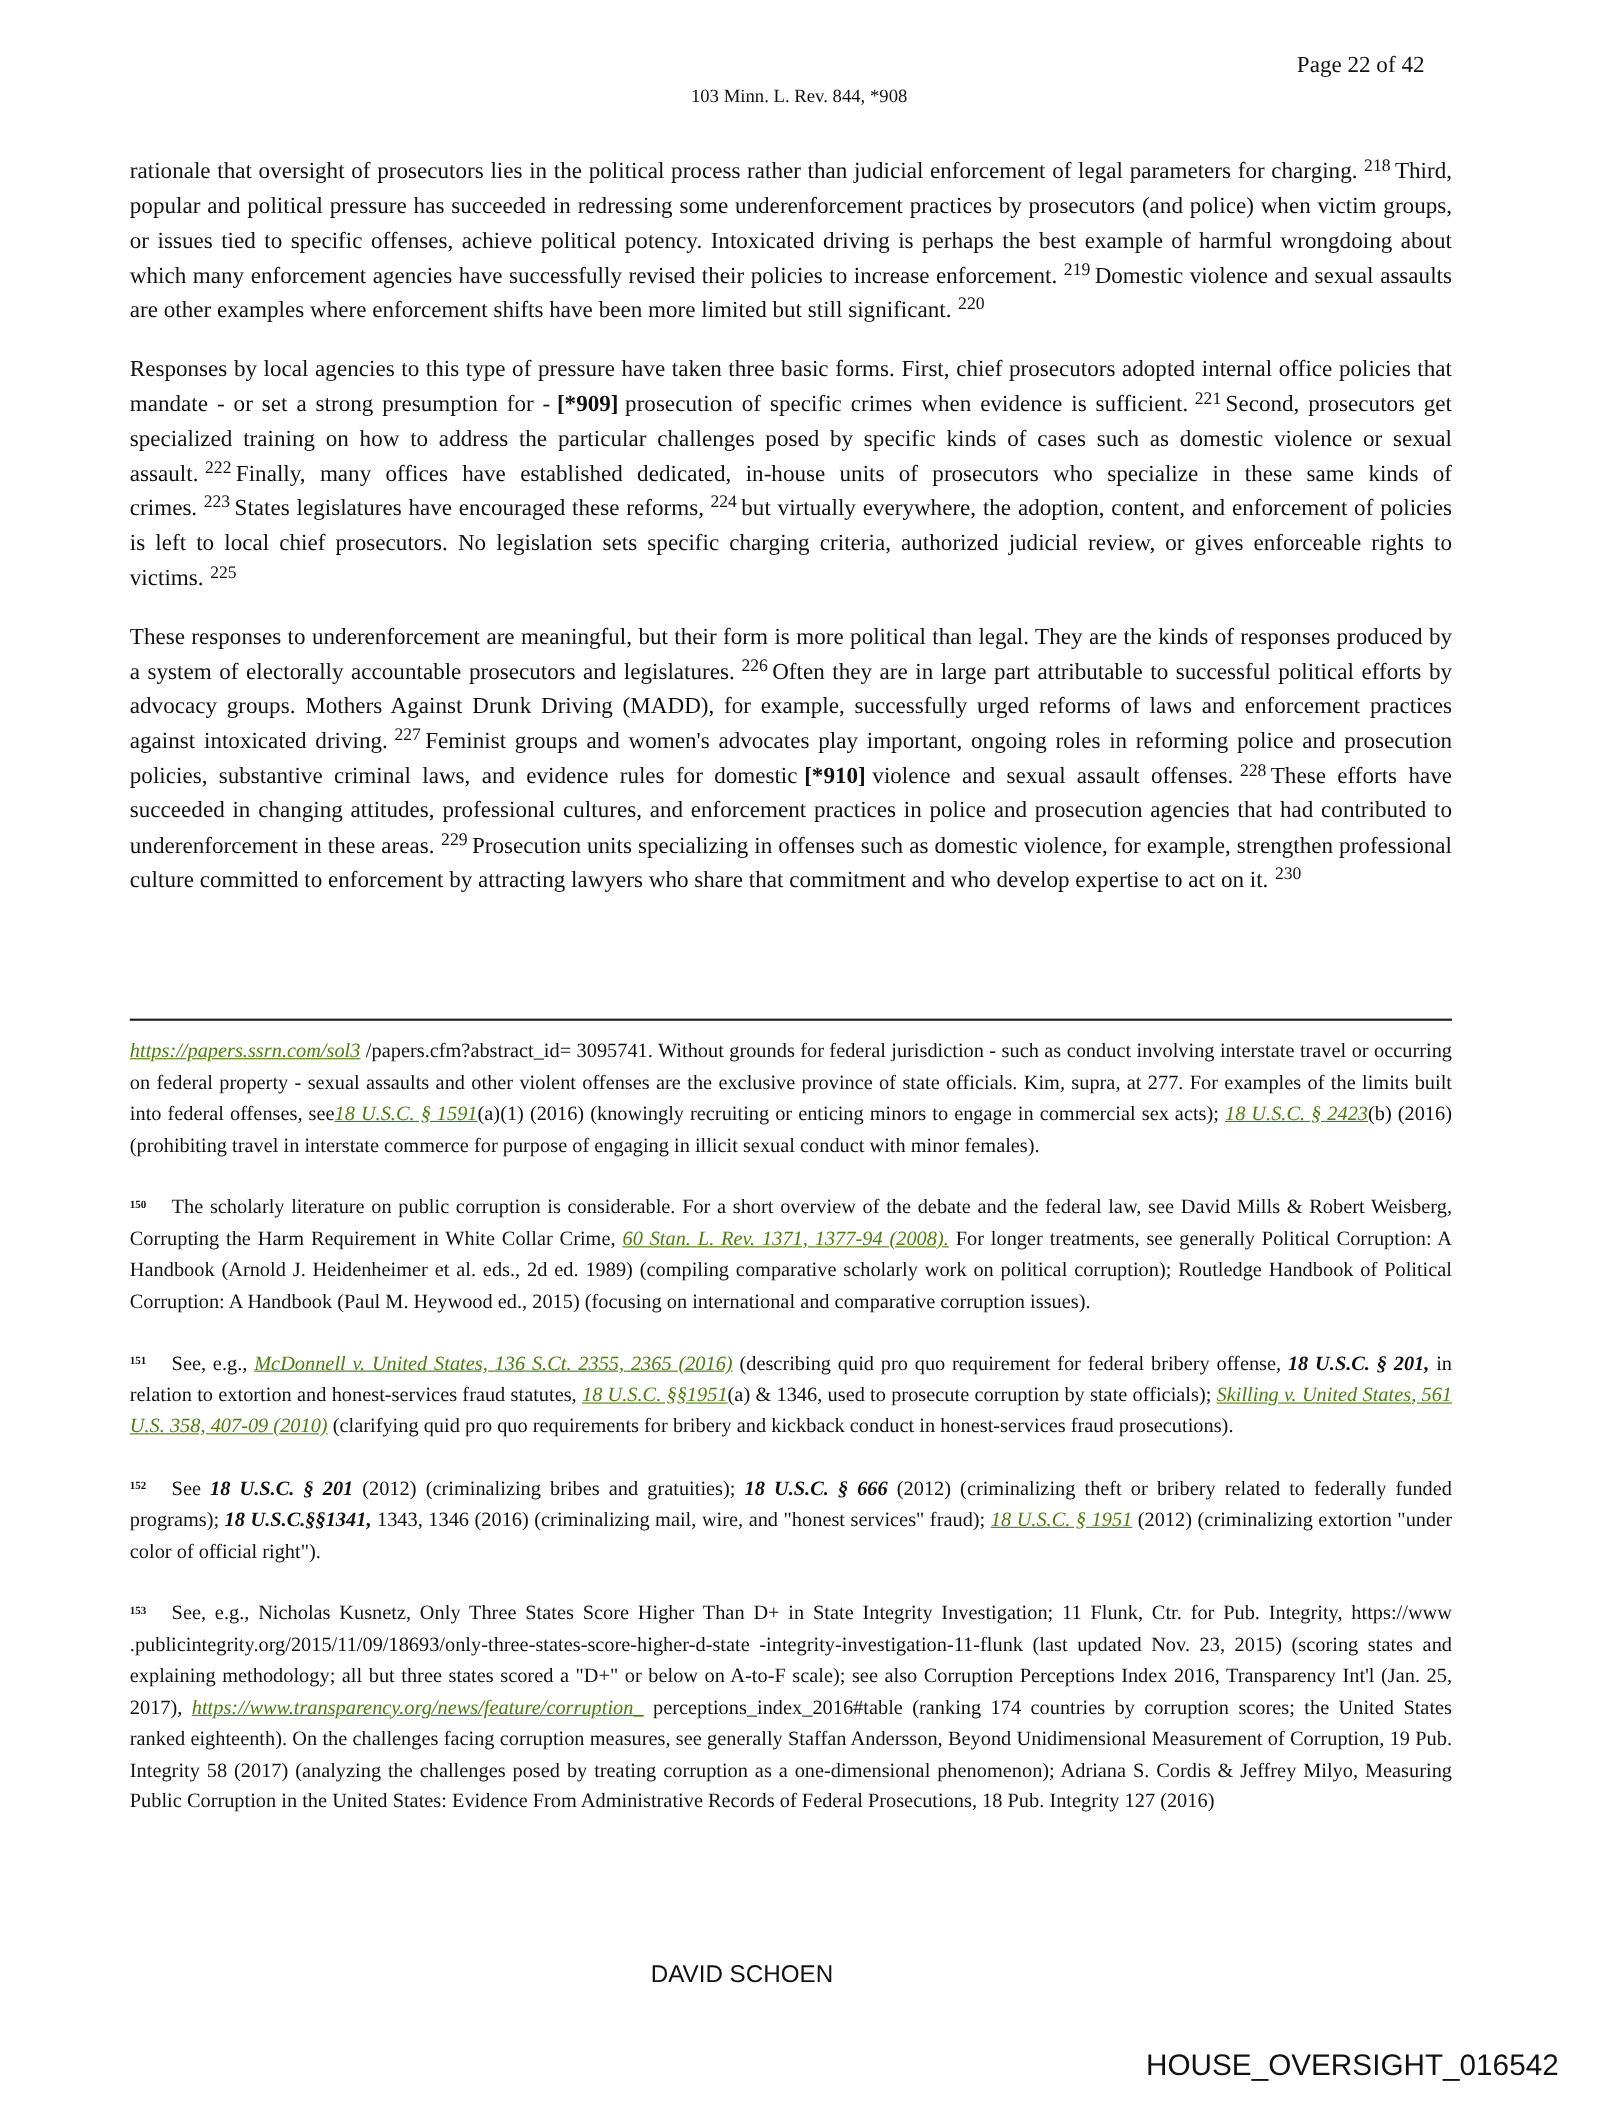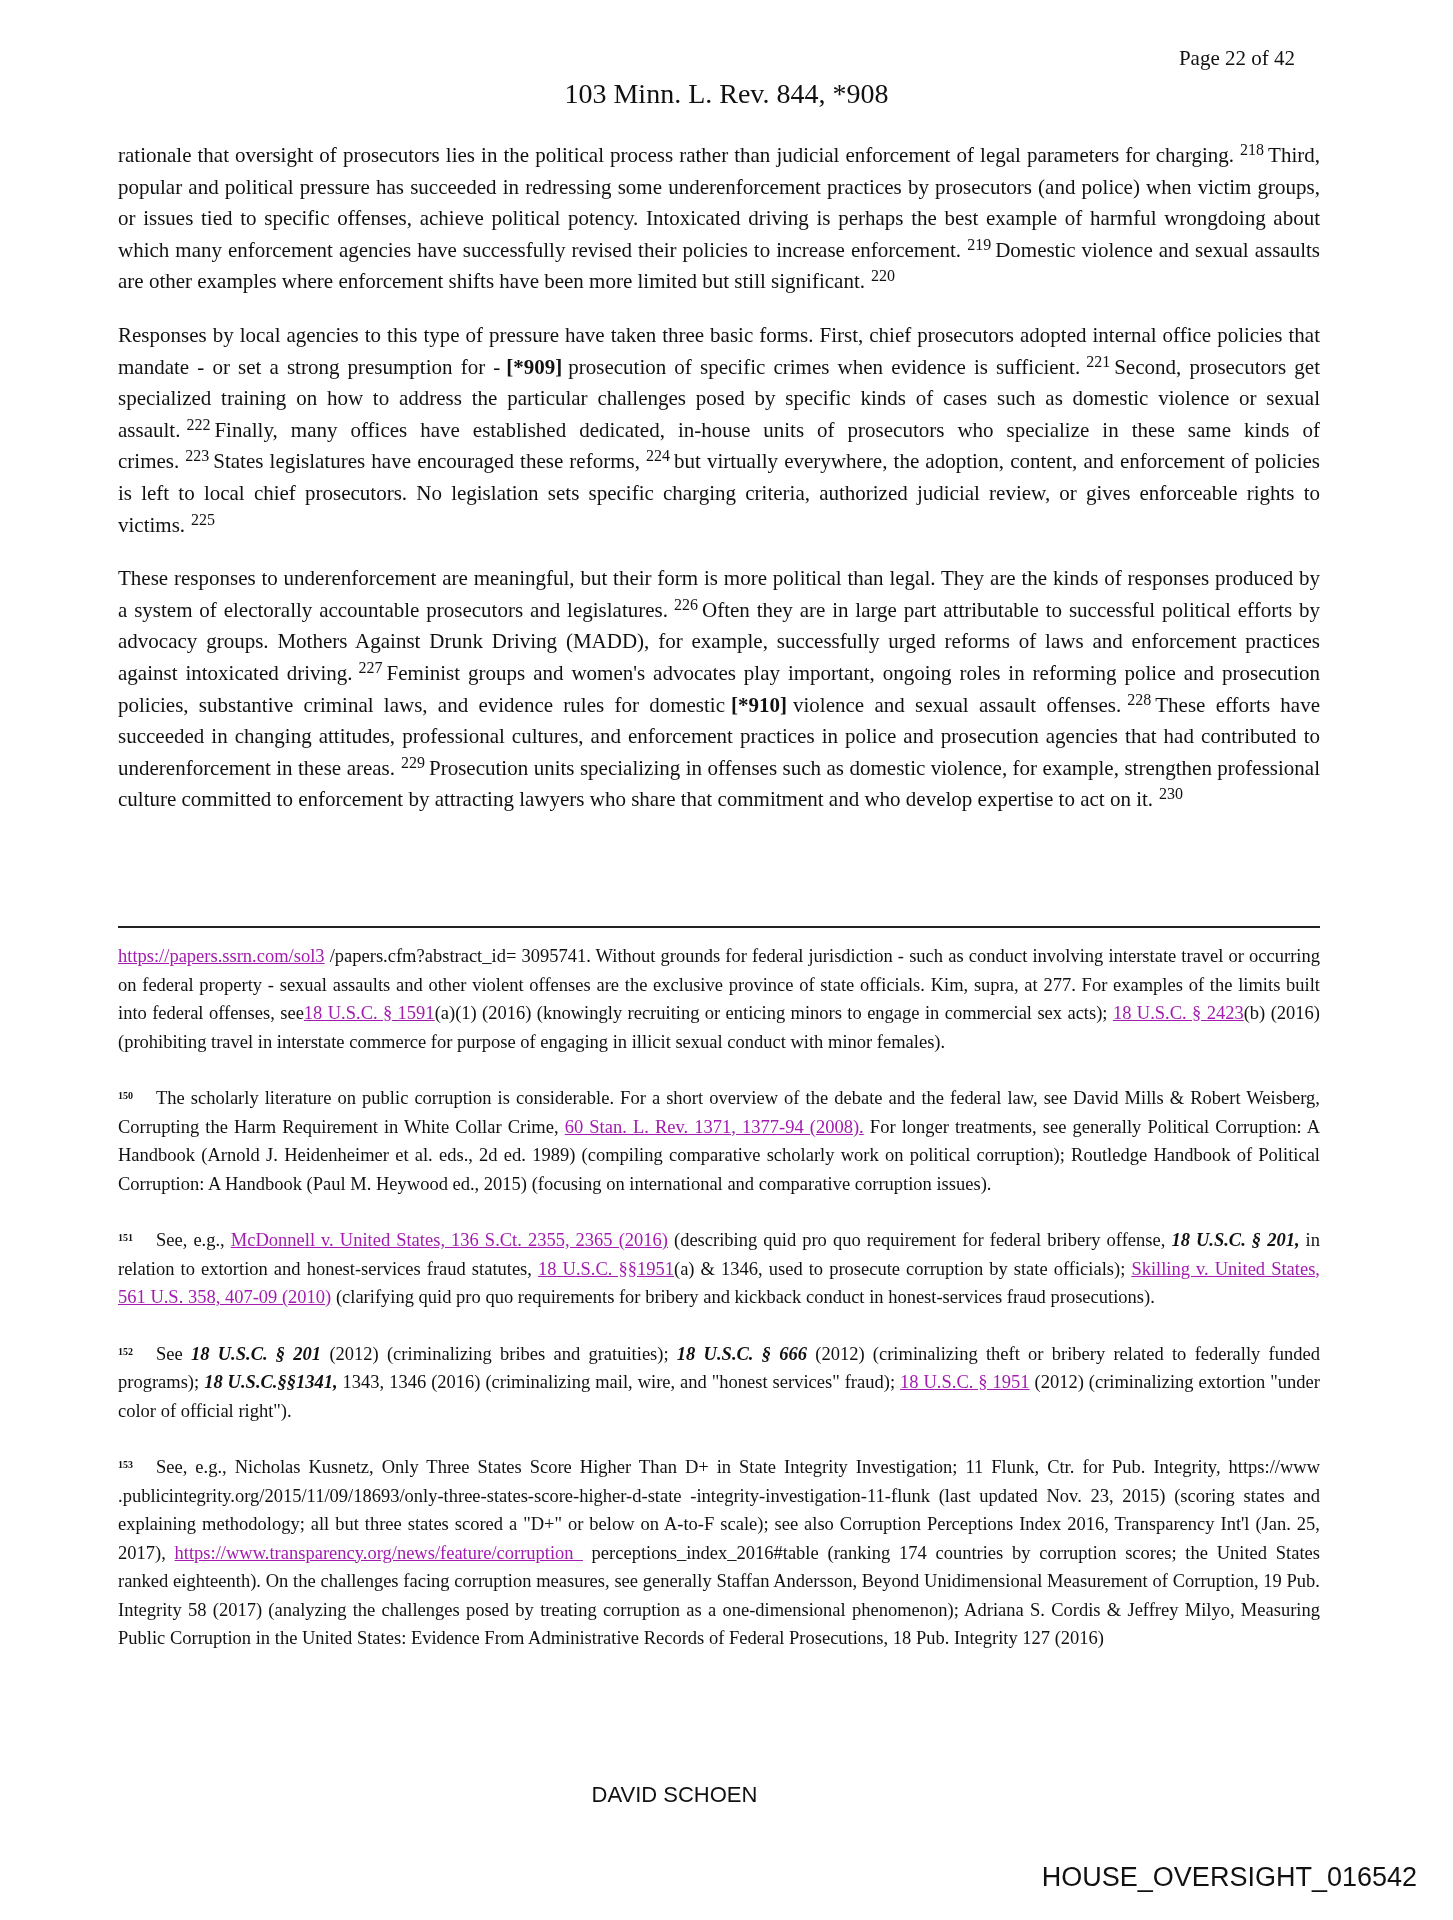--- a/index.html
+++ b/index.html
@@ -1,28 +1,28 @@
 <!DOCTYPE html>
 <html><head>
 <meta charset="utf-8">
 <style>
   html, body { margin: 0; padding: 0; background: #ffffff; }
   body { width: 1453px; height: 1920px; position: relative; overflow: hidden; color: #111; font-family: "Liberation Serif", serif; }
   .abs { position: absolute; }
   .page-num { top: 46px; right: 158px; font-size: 21px; }
-  .running-head { top: 78px; left: 0; width: 1453px; text-align: center; font-size: 28px; }
+  .running-head { top: 78px; left: 0; width: 1453px; text-align: center; font-size: 17px; }
   .body-text { left: 118px; width: 1202px; font-size: 21px; line-height: 31.6px; text-align: justify; }
   .body-text p { margin: 0 0 22px 0; }
   sup { font-size: 16px; vertical-align: 7px; line-height: 0; margin: 0 4px 0 6px; }
   .star { font-weight: bold; margin: 0 6px; }
   .rule { top: 926px; left: 118px; width: 1202px; height: 2px; background: #222; }
   .footnotes { top: 942px; left: 118px; width: 1202px; font-size: 18.5px; line-height: 28.5px; text-align: justify; }
   .fn { margin: 0 0 26px 0; }
   .fn-num { font-size: 10px; vertical-align: 5px; margin-right: 23px; font-weight: bold; }
-  a.link { color: #a21caf; text-decoration: underline; }
+  a.link { color: #4d7c0f; font-style: italic; text-decoration: underline; }
   .bi { font-weight: bold; font-style: italic; }
   .footer-name { top: 1782px; left: 0; width: 1349px; text-align: center; font-family: "Liberation Sans", sans-serif; font-size: 22px; letter-spacing: 0; }
   .bates { top: 1862px; right: 36px; font-family: "Liberation Sans", sans-serif; font-size: 27px; }
 </style>
 </head>
 <body>
 
 <div class="abs page-num">Page 22 of 42</div>
 <div class="abs running-head">103 Minn. L. Rev. 844, *908</div>
 

